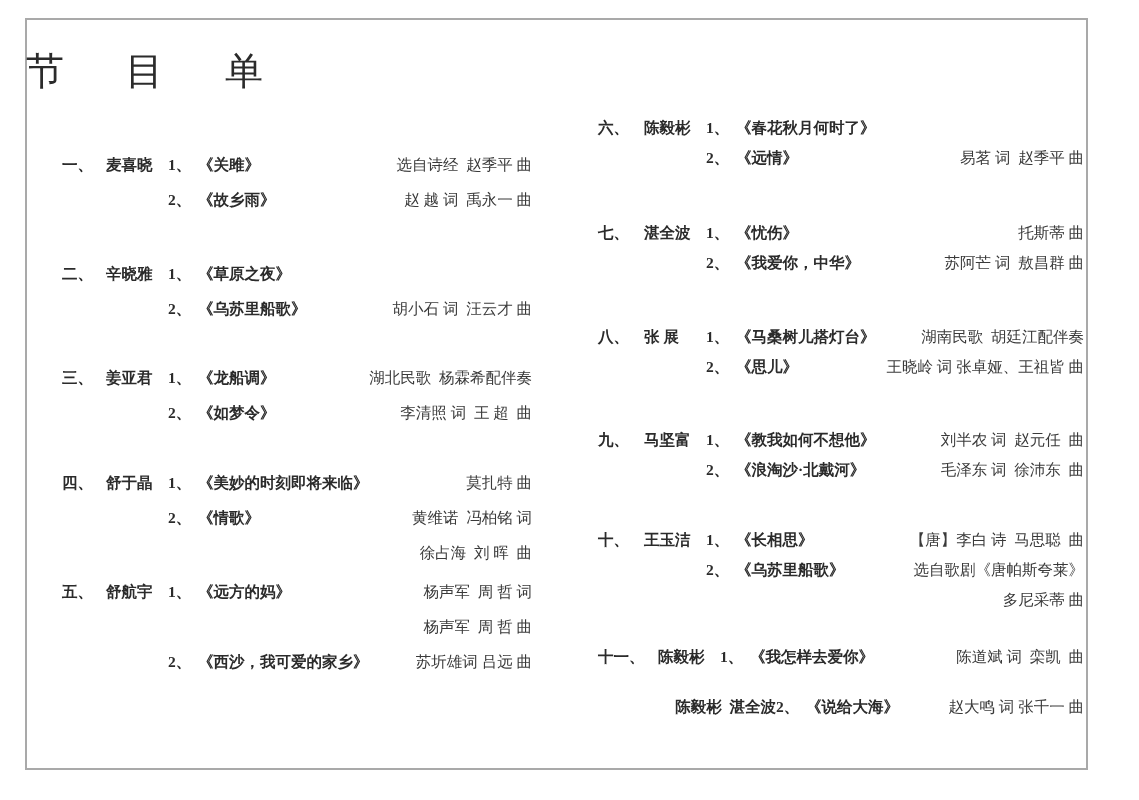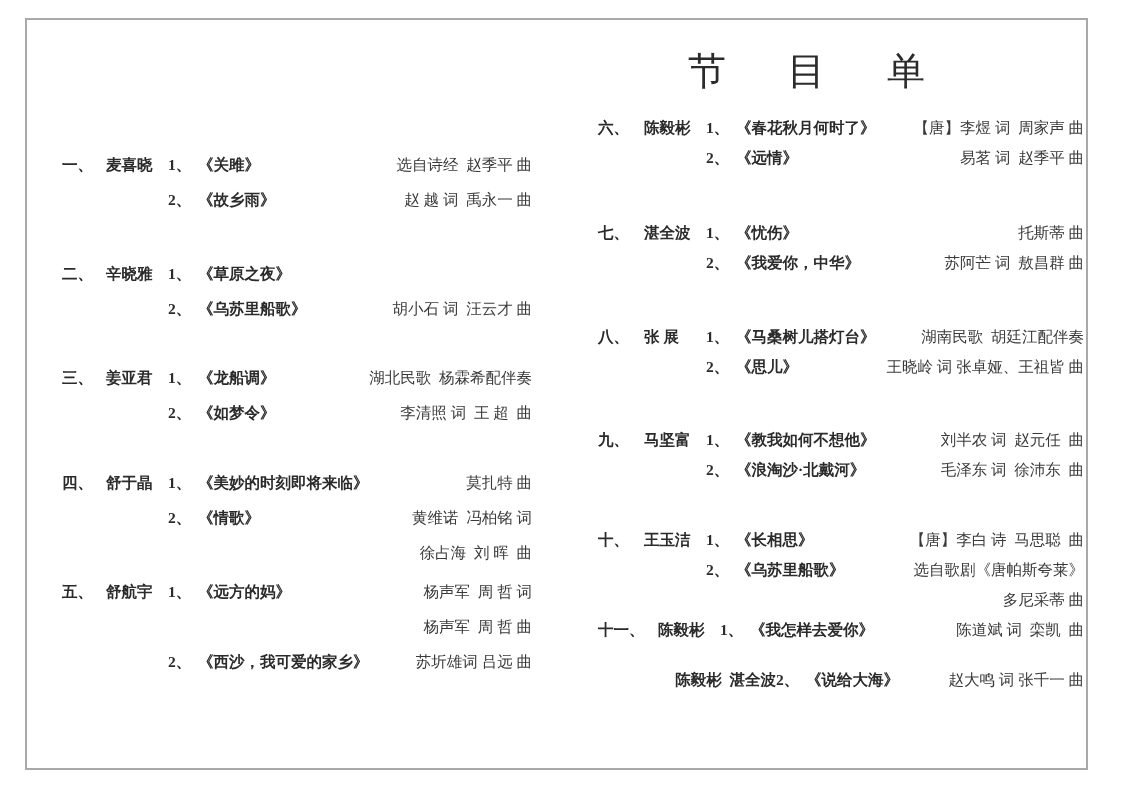--- a/index.html
+++ b/index.html
@@ -15,21 +15,21 @@
     position: absolute;
     left: 25px; top: 18px;
     width: 1059px; height: 748px;
     border: 2px solid #a9a9a9;
     background: #ffffff;
   }
   .title {
     position: absolute;
     top: 46px; left: 0;
     width: 951px;
-    text-align: right;
+    text-align: left;
     font-size: 38px;
     letter-spacing: 26px;
     text-indent: 26px;
     color: #2b2b2b;
     white-space: pre;
   }
   .col { position: absolute; font-size: 15.5px; }
   .col-left  { left: 62px;  top: 155px; width: 470px; }
   .col-right { left: 598px; top: 118px; width: 486px; }
   .row { display: flex; align-items: baseline; }
@@ -151,21 +151,20 @@
 </div>
 
 <div class="col col-right">
 
   <div class="entry">
     <div class="row">
       <span class="num bold">六、</span>
       <span class="perf bold">陈毅彬</span>
       <span class="sno bold">1、</span>
       <span class="stitle bold">《春花秋月何时了》</span>
-      <span class="credit">【唐】李煜 词  周家声 曲</span>
     </div>
     <div class="row">
       <span class="ind-r"></span>
       <span class="sno bold">2、</span>
       <span class="stitle bold">《远情》</span>
       <span class="credit">易茗 词  赵季平 曲</span>
     </div>
   </div>
 
   <div class="entry" style="margin-top:45px">
@@ -228,21 +227,21 @@
       <span class="ind-r"></span>
       <span class="sno bold">2、</span>
       <span class="stitle bold">《乌苏里船歌》</span>
       <span class="credit">选自歌剧《唐帕斯夸莱》</span>
     </div>
     <div class="row">
       <span class="credit">多尼采蒂 曲</span>
     </div>
   </div>
 
-  <div class="entry" style="">
+  <div class="entry" style="margin-top:27px">
     <div class="row">
       <span class="numw bold">十一、</span>
       <span class="perf bold">陈毅彬</span>
       <span class="sno bold">1、</span>
       <span class="stitle bold">《我怎样去爱你》</span>
       <span class="credit">陈道斌 词  栾凯  曲</span>
     </div>
     <div class="row" style="margin-top:20px">
       <span class="sp46"></span>
       <span class="prefix bold">陈毅彬  湛全波</span>

